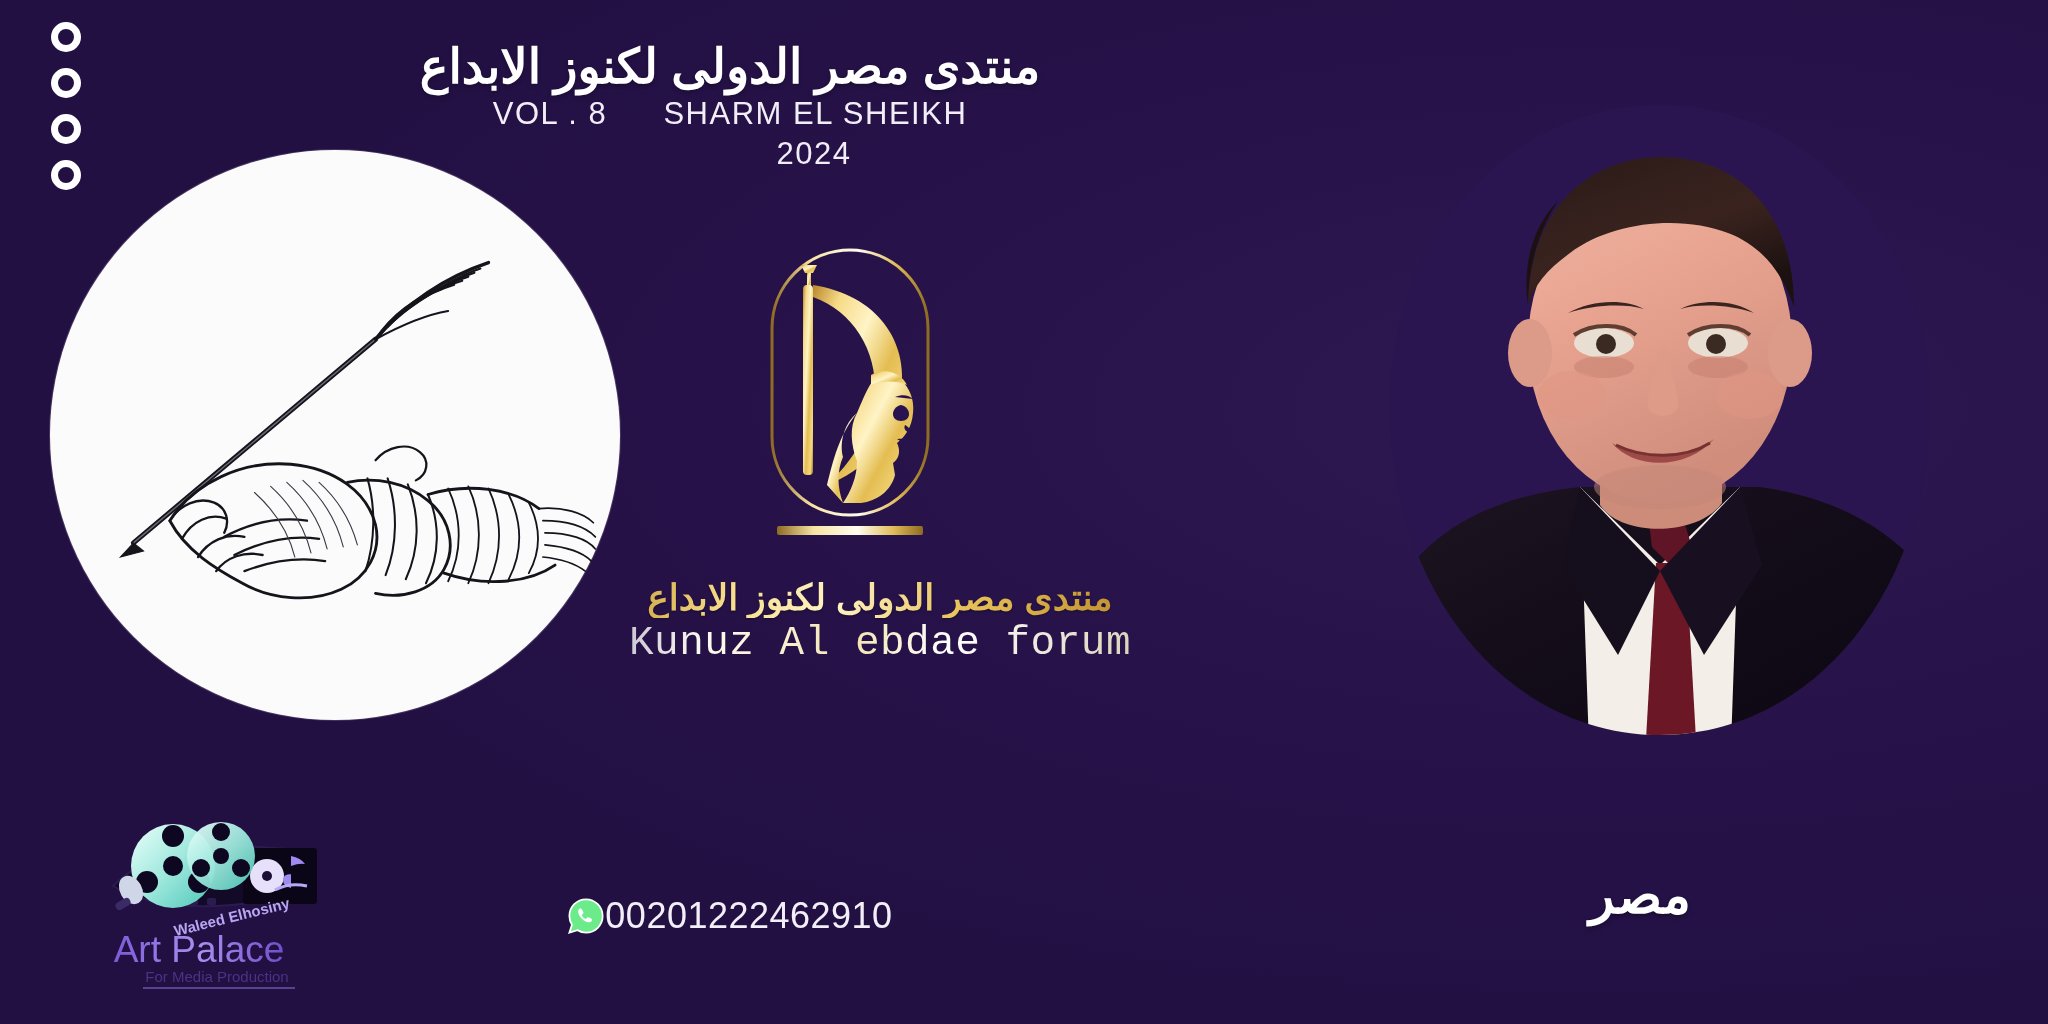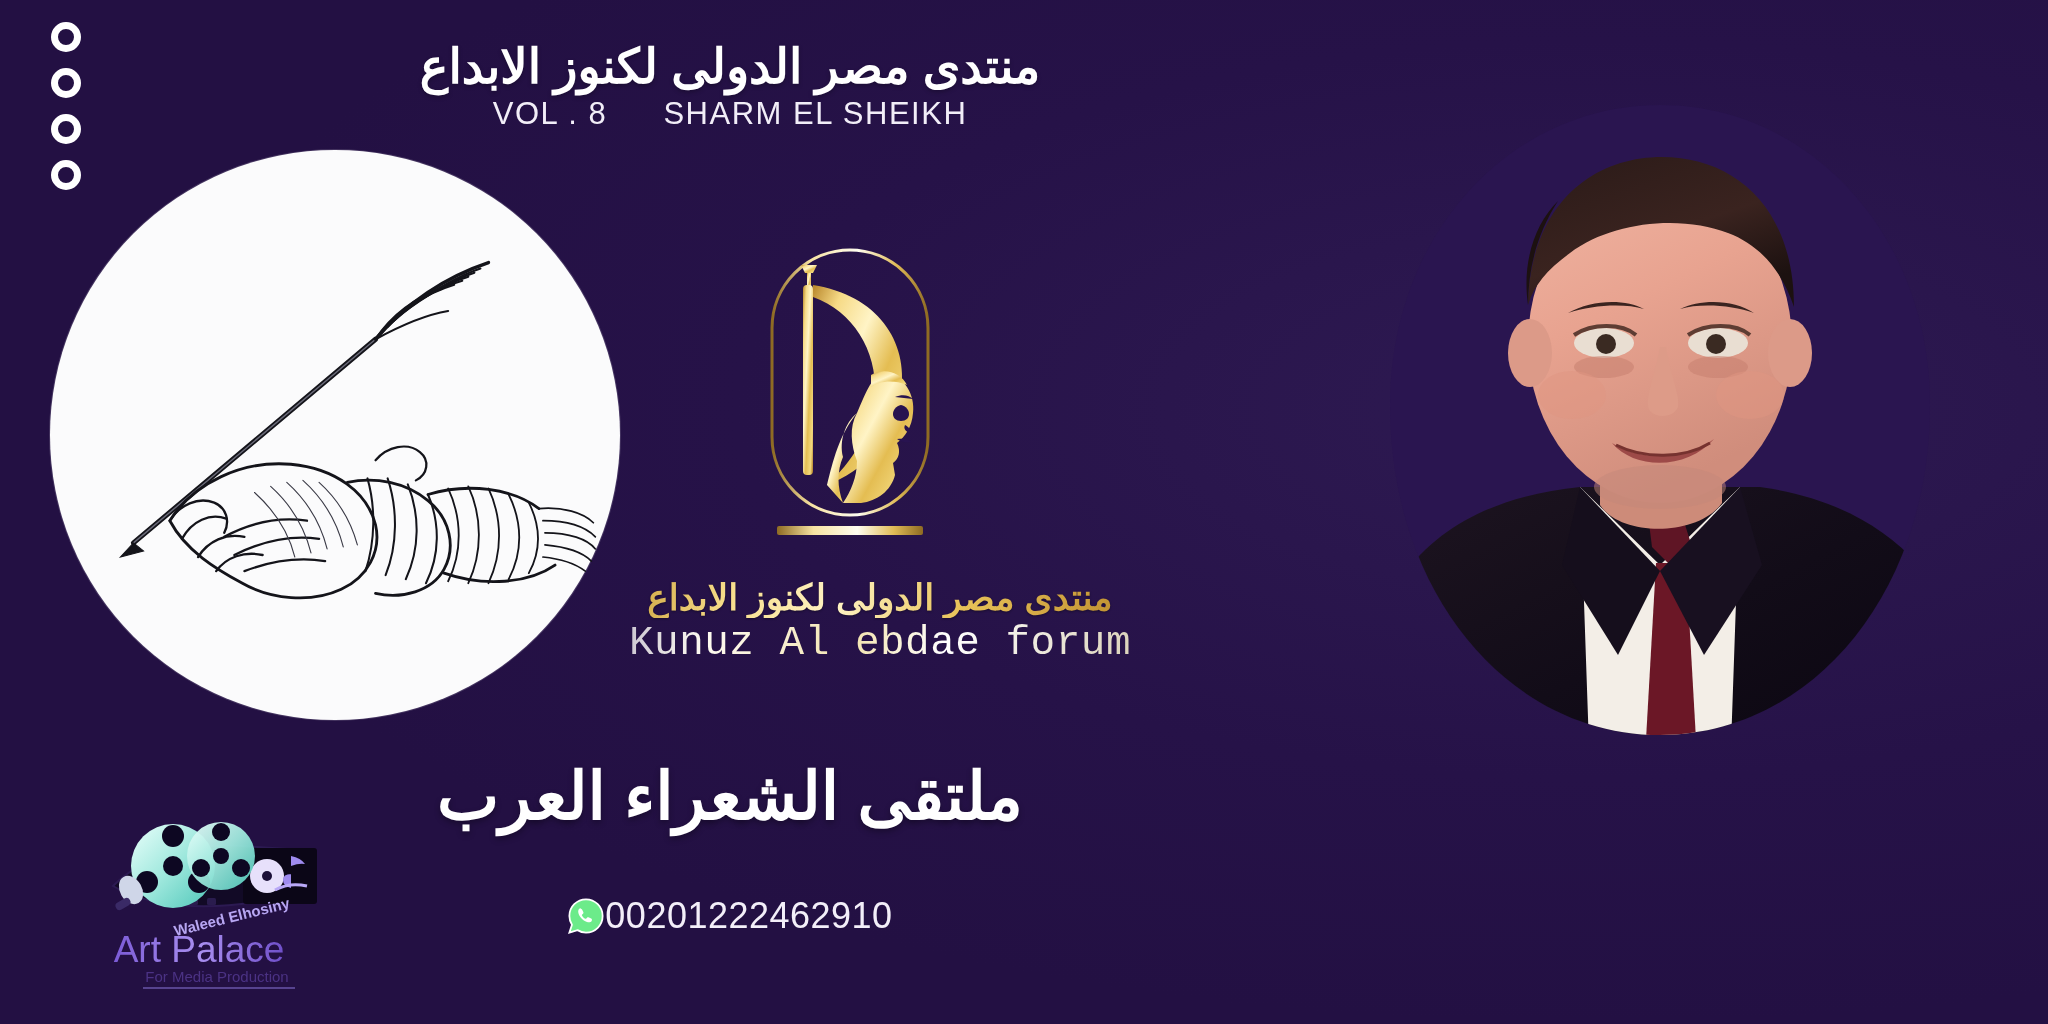--- a/index.html
+++ b/index.html
@@ -208,20 +208,21 @@
     </svg>
   </div>
 
   <div class="header-block">
     <div class="main-title">منتدى مصر الدولى لكنوز الابداع</div>
     <div class="vol-line">
       <span>VOL . 8</span>
       <span class="sep"></span>
       <span>SHARM EL SHEIKH</span>
     </div>
+    <div class="year-line">2024</div>
   </div>
 
   <div class="forum-logo">
     <svg viewBox="0 0 170 300">
       <defs>
         <linearGradient id="gold" x1="0" y1="0" x2="1" y2="1">
           <stop offset="0%" stop-color="#b8862a"></stop>
           <stop offset="18%" stop-color="#f6da86"></stop>
           <stop offset="40%" stop-color="#fff4c6"></stop>
           <stop offset="62%" stop-color="#e4bd52"></stop>
@@ -276,21 +277,20 @@
       <path d="M92 168 C80 178 74 196 78 212 C72 226 72 242 78 258 L62 240
                C68 216 74 190 92 168 Z" fill="url(#gold)"></path>
     </svg>
   </div>
 
   <div class="logo-text">
     <div class="logo-ar">منتدى مصر الدولى لكنوز الابداع</div>
     <div class="logo-en">Kunuz Al ebdae forum</div>
   </div>
 
-  <div class="headline">ملتقى الشعراء العرب</div>
 
   <div class="wa-row">
     <svg class="wa-icon" viewBox="0 0 64 64">
       <path d="M32 4C16.5 4 4 16.5 4 32c0 5.4 1.6 10.5 4.3 14.8L4 60l13.6-4.2C21.8 58.4 26.7 60 32 60
                c15.5 0 28-12.5 28-28S47.5 4 32 4z" fill="#6ceb8a"></path>
       <path d="M32 4C16.5 4 4 16.5 4 32c0 5.4 1.6 10.5 4.3 14.8L4 60l13.6-4.2C21.8 58.4 26.7 60 32 60
                c15.5 0 28-12.5 28-28S47.5 4 32 4z" fill="none" stroke="#ffffff" stroke-width="3"></path>
       <path d="M23 19c-1.6 0-3 1-3.6 2.5-1.3 3.3-.3 7.6 3 12 3.2 4.3 7.4 7.4 11.3 8.5
                3.1.9 6.2.6 7.6-1.2.7-.9.9-2.2.6-3.3-.2-.6-.7-1-1.3-1.3l-4.4-2
                c-.9-.4-1.9-.2-2.5.6l-1.2 1.5c-.4.5-1.1.6-1.7.3-2.3-1.2-4.3-3.2-5.6-5.5
@@ -430,15 +430,16 @@
 
         <ellipse cx="242" cy="300" rx="34" ry="24" fill="#e09682" opacity=".5"></ellipse>
         <ellipse cx="420" cy="300" rx="34" ry="24" fill="#e09682" opacity=".5"></ellipse>
 
         <ellipse cx="330" cy="392" rx="66" ry="22" fill="#c4887a" opacity=".5"></ellipse>
       </g>
     </svg>
   </div>
 
   <div class="poet-block">
+    <div class="poet-country">مصر</div>
   </div>
 
 </div>
 
 </body></html>

